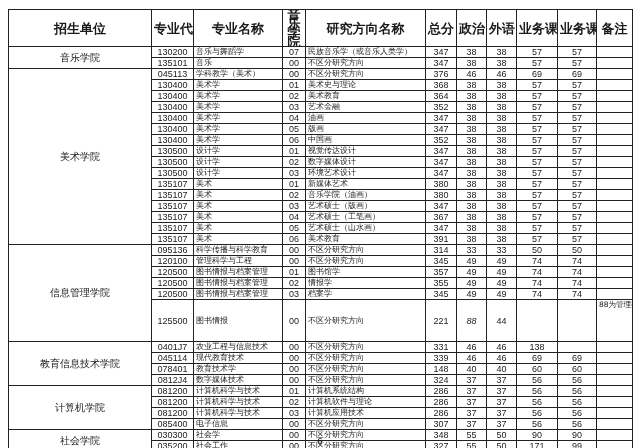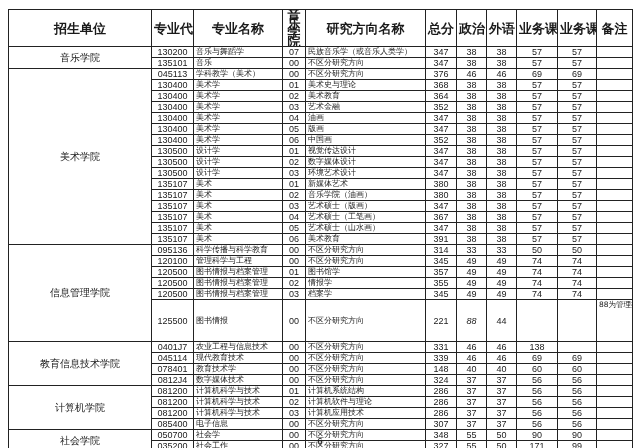--- a/index.html
+++ b/index.html
@@ -436,21 +436,21 @@
         <td class="txt">不区分研究方向</td>
         <td class="num">307</td>
         <td class="num">37</td>
         <td class="num">37</td>
         <td class="num">56</td>
         <td class="num">56</td>
         <td class="note"></td>
       </tr>
       <tr>
         <td class="unit" rowspan="2">社会学院</td>
-        <td class="num">050700</td>
+        <td class="num">030300</td>
         <td class="txt">社会学</td>
         <td class="num">00</td>
         <td class="txt">不区分研究方向</td>
         <td class="num">348</td>
         <td class="num">55</td>
         <td class="num">50</td>
         <td class="num">90</td>
         <td class="num">90</td>
         <td class="note"></td>
       </tr>

